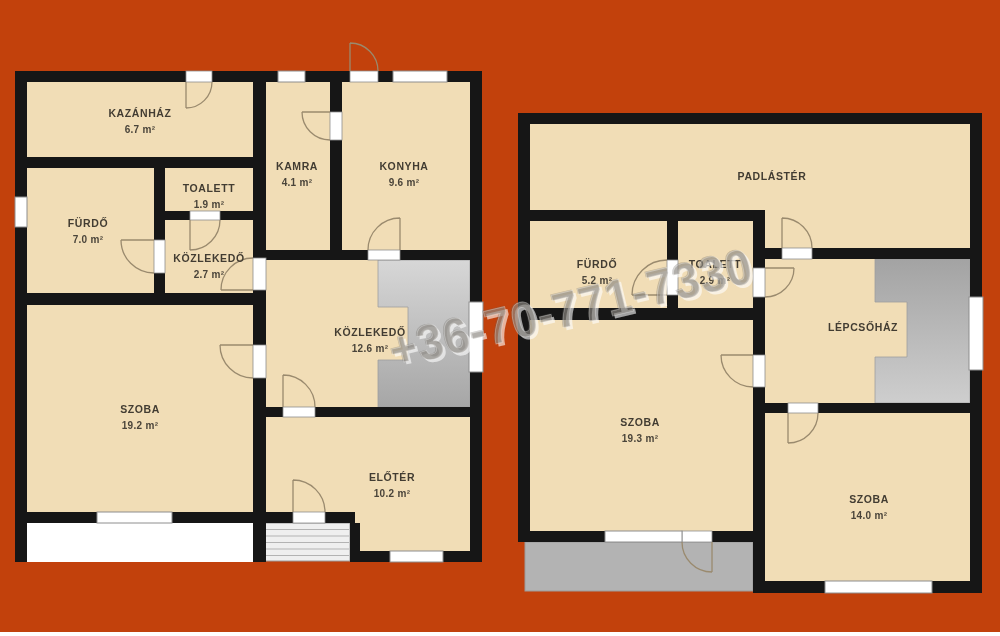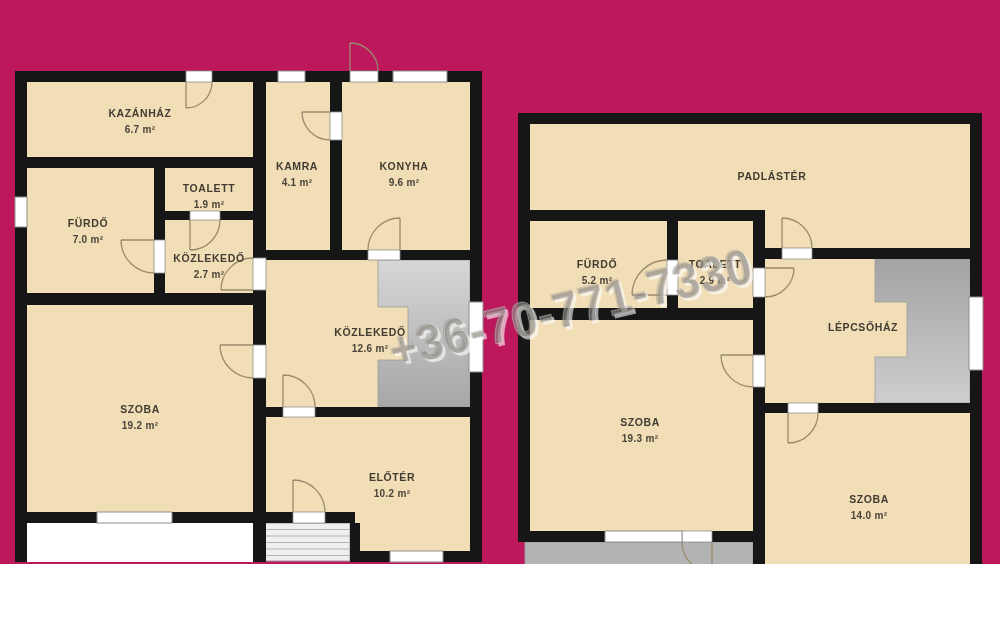--- a/index.html
+++ b/index.html
@@ -1,16 +1,16 @@
 <!DOCTYPE html>
 <html><head>
 <meta charset="utf-8">
 <style>
   html,body{margin:0;padding:0;background:#ffffff;}
-  .stage{position:relative;width:1000px;height:564px;background:#be185d;overflow:hidden;
+  .stage{position:relative;width:1000px;height:632px;background:#c2410c;overflow:hidden;
          font-family:"Liberation Sans", sans-serif;}
   svg{display:block}
   .room-name{font:700 10.5px "Liberation Sans", sans-serif;letter-spacing:.6px;fill:#423c32;}
   .room-area{font:700 10px "Liberation Sans", sans-serif;letter-spacing:.3px;fill:#4a443a;}
   .wm{font:700 50px "Liberation Sans", sans-serif;letter-spacing:1px;}
 </style>
 </head>
 <body>
 
 <div class="stage">

